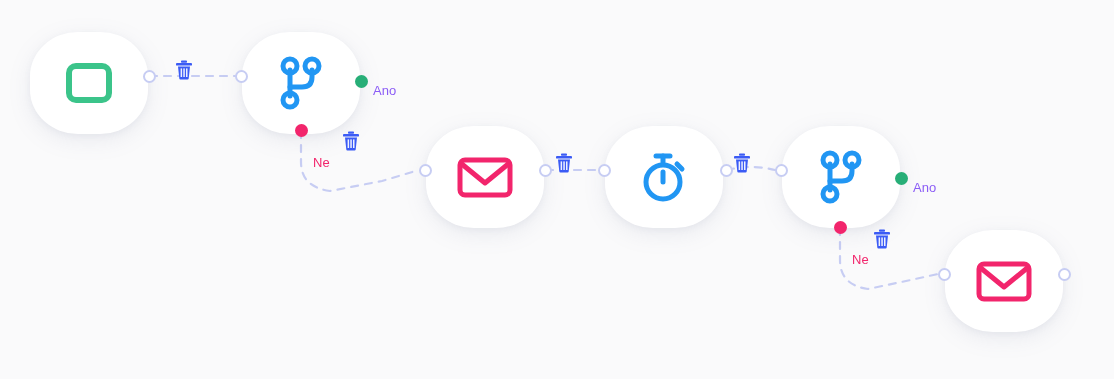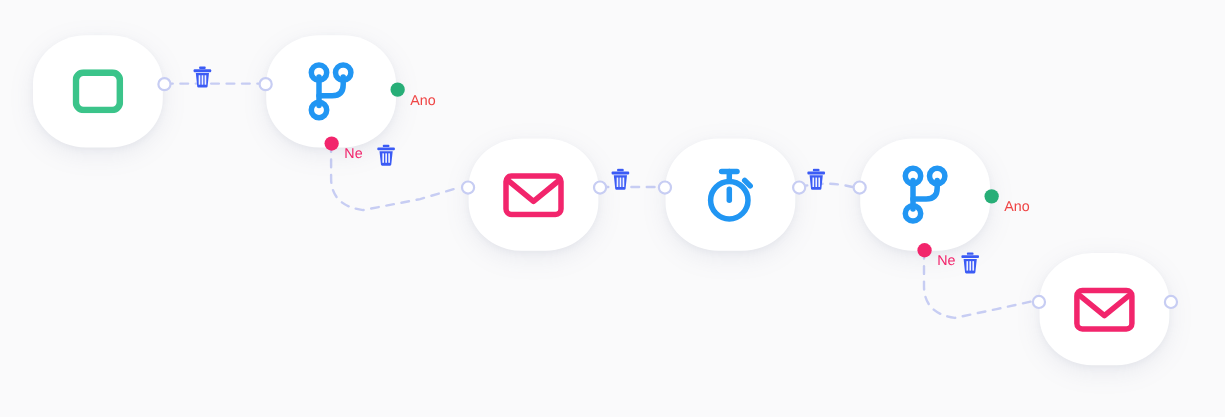--- a/index.html
+++ b/index.html
@@ -72,22 +72,22 @@
   .dot.no  { background: #f2256c; }
 
   
   .branch-label {
     position: absolute;
     font-size: 13px;
     font-family: "Liberation Sans", sans-serif;
     z-index: 4;
     white-space: nowrap;
   }
-  .branch-label.yes { color: #ef4444; }
-  .branch-label.no  { color: #f2256c; }
+  .branch-label.yes { color: #8b5cf6; }
+  .branch-label.no  { color: #f2256c; margin-top: 23px; }
 
   
   .trash {
     position: absolute;
     width: 18px;
     height: 20px;
     z-index: 5;
     cursor: pointer;
   }
   .trash svg { display: block; }

